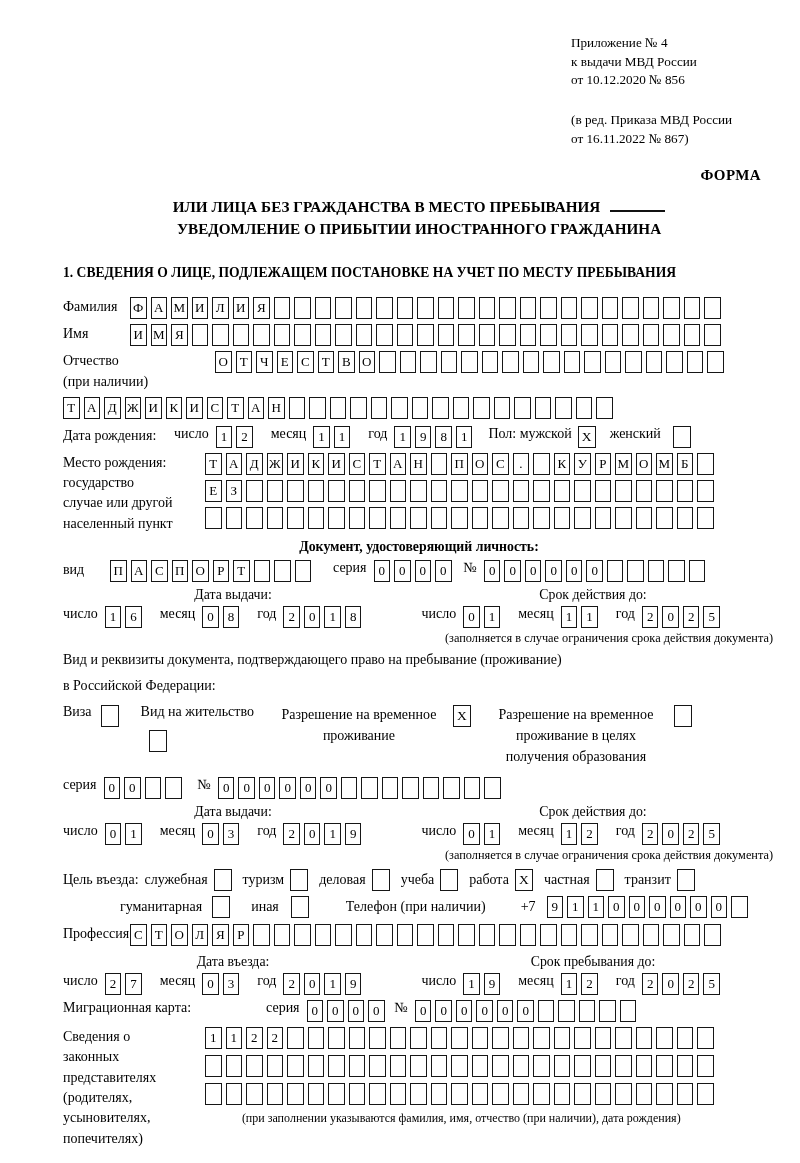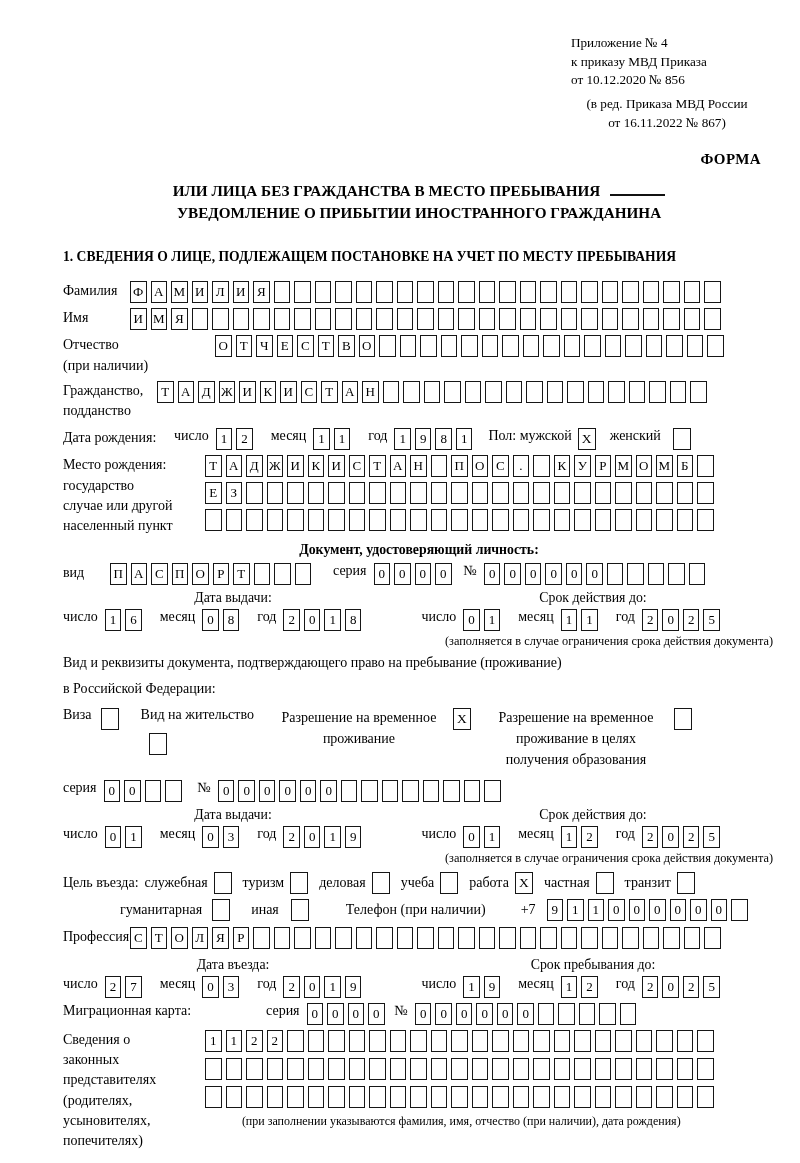--- a/index.html
+++ b/index.html
@@ -1,21 +1,21 @@
 <!DOCTYPE html>
 <html><head>
 <meta charset="utf-8">
 <style>
   html,body{margin:0;padding:0;background:#fff;}
   .page{width:800px;height:1163px;box-sizing:border-box;background:#ffffff;color:#000;
         font-family:"Liberation Serif","DejaVu Serif",serif;font-size:14px;
         padding:34px 25px 0 63px;overflow:hidden;position:relative;}
   .hdr-wrap{display:flex;justify-content:flex-end;margin-right:12px;}
   .hdr-block{font-size:13.2px;line-height:1.42;width:192px;}
-  .hdr-edition{margin-top:5px;text-align:center;}
+  .hdr-edition{margin-top:21px;}
   .forma{text-align:right;font-weight:bold;margin:18px 14px 0 0;font-size:15px;letter-spacing:.4px;}
   .title{text-align:center;font-weight:bold;font-size:15.2px;line-height:1.5;margin-top:12px;}
   .blank{display:inline-block;width:55px;border-bottom:2px solid #111;height:12px;margin-left:10px;}
   .sec-head{font-weight:bold;font-size:13.6px;margin-top:24px;margin-bottom:16px;}
   .frow{display:flex;align-items:flex-start;margin-bottom:5px;}
   .lbl{font-size:14px;line-height:1.45;flex:none;}
   .boxes{display:inline-flex;flex-wrap:nowrap;flex:none;}
   .box{width:14.5px;height:20px;border:1.8px solid #161616;margin-right:4px;display:inline-flex;
        align-items:center;justify-content:center;font-size:13px;flex:none;background:#fff;}
   .cb{width:16px;height:20px;border:1.8px solid #161616;display:inline-flex;align-items:center;
@@ -42,21 +42,21 @@
   .note-center{font-size:12px;text-align:center;margin-top:6px;}
 </style>
 </head>
 <body>
 
 <div class="page">
 
   <div class="hdr-wrap">
     <div class="hdr-block">
       <div>Приложение № 4</div>
-      <div>к приказу МВД Приказа</div>
+      <div>к выдачи МВД России</div>
       <div>от 10.12.2020 № 856</div>
       <div class="hdr-edition">
         <div>(в ред. Приказа МВД России</div>
         <div>от 16.11.2022 № 867)</div>
       </div>
     </div>
   </div>
   <div class="forma">ФОРМА</div>
 
   <div class="title">
@@ -166,24 +166,20 @@
         <span class="box"></span>
         <span class="box"></span>
         <span class="box"></span>
         <span class="box"></span>
         <span class="box"></span>
         <span class="box"></span>
       </span>
   </div>
 
   <div class="frow">
-    <span class="lbl w94">
-      <div>Гражданство,</div>
-      <div>подданство</div>
-    </span>
     <span class="boxes">
         <span class="box">Т</span>
         <span class="box">А</span>
         <span class="box">Д</span>
         <span class="box">Ж</span>
         <span class="box">И</span>
         <span class="box">К</span>
         <span class="box">И</span>
         <span class="box">С</span>
         <span class="box">Т</span>

